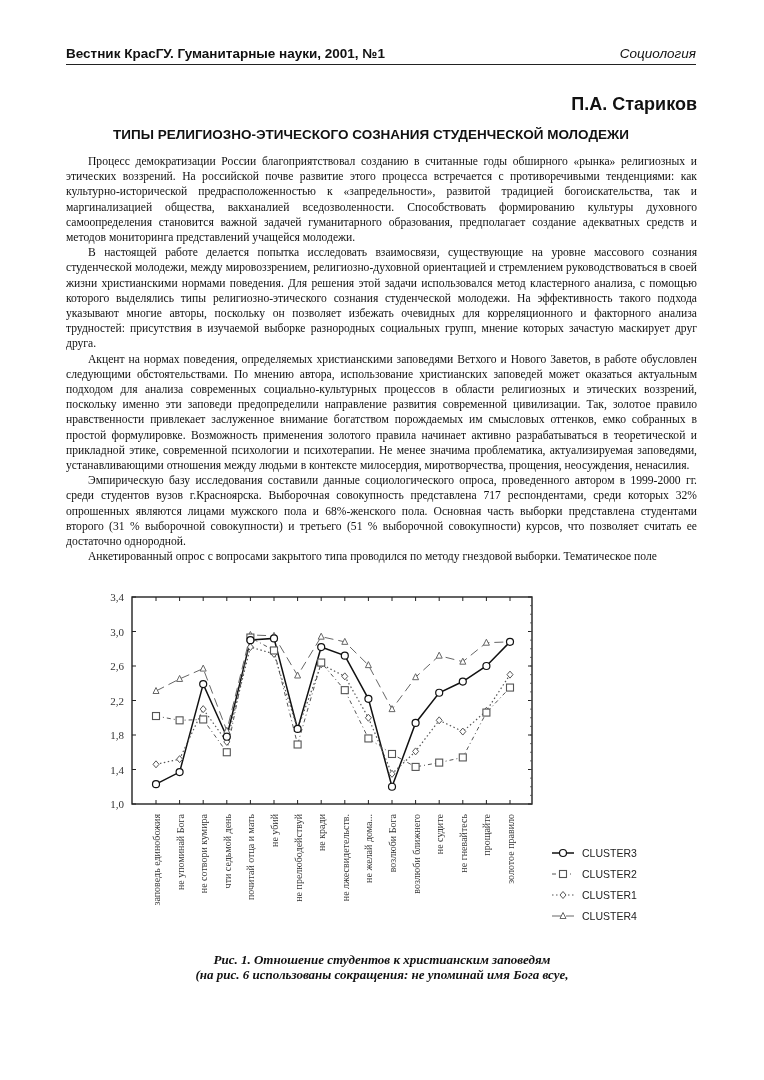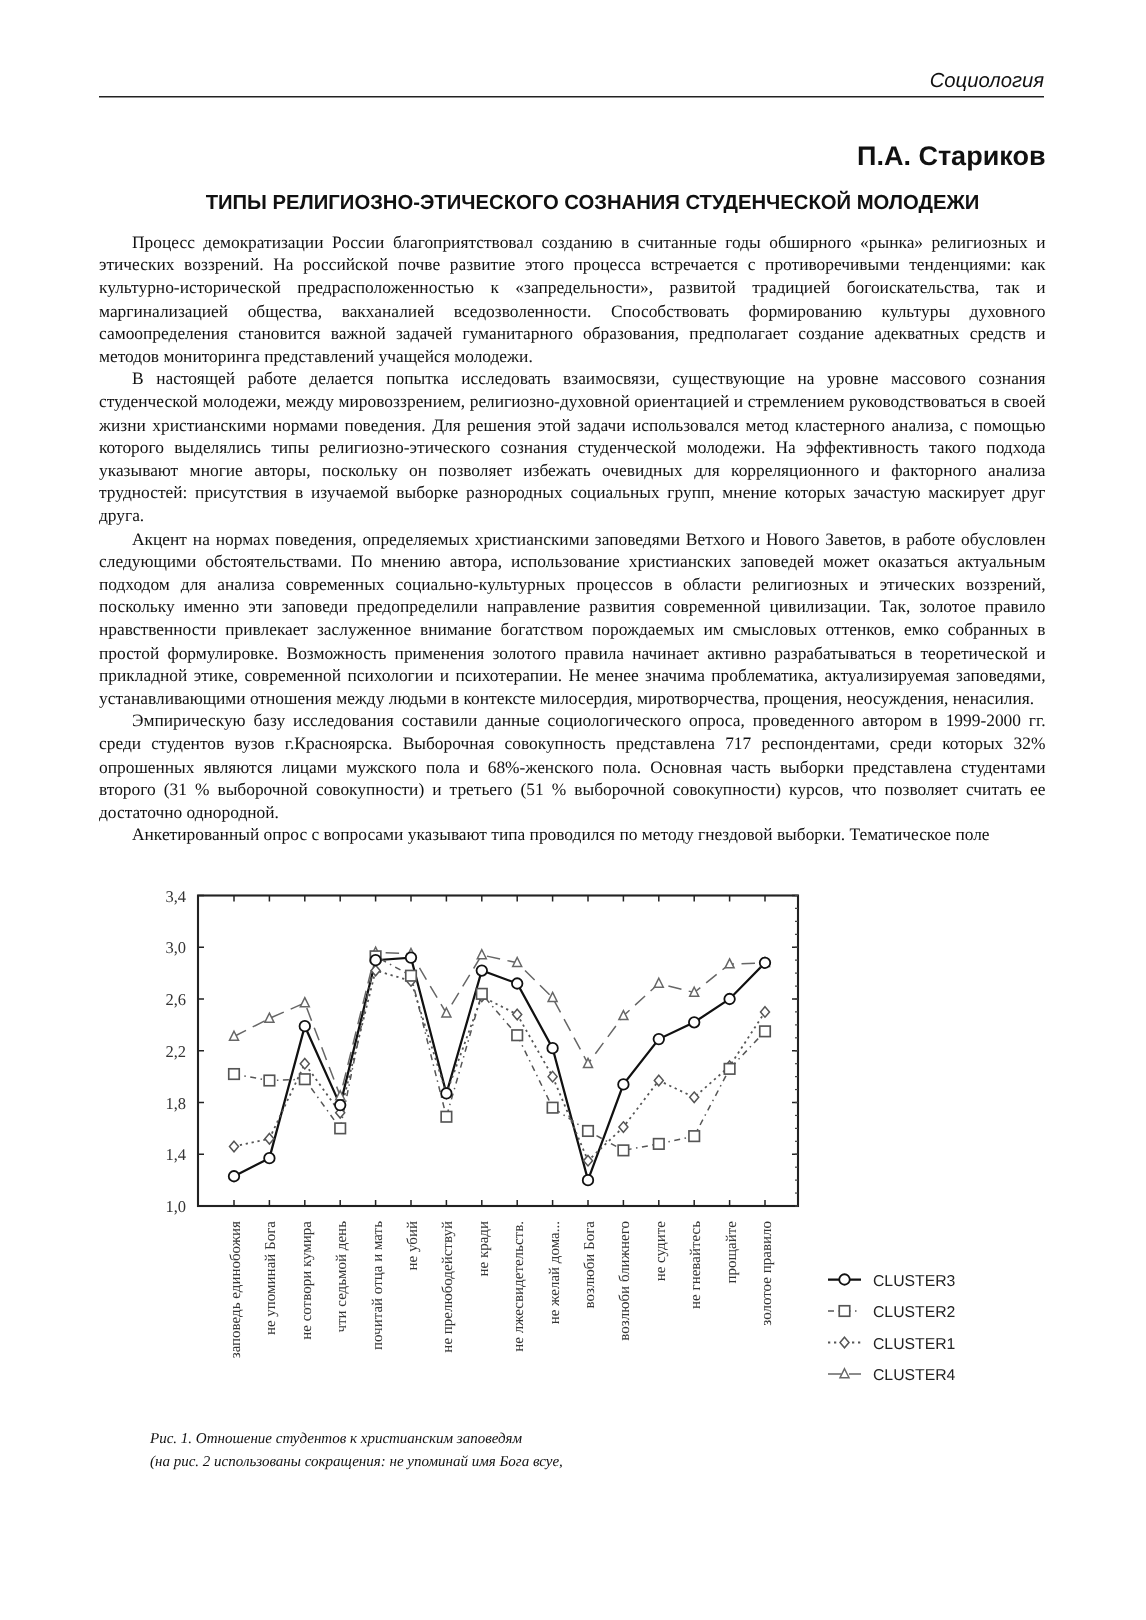--- a/index.html
+++ b/index.html
@@ -2,45 +2,46 @@
 <html><head>
 <meta charset="utf-8">
 <style>
   html, body { margin:0; padding:0; background:#ffffff; }
   body { width:764px; height:1080px; position:relative; overflow:hidden; color:#111; }
   .header { position:absolute; left:66px; top:44px; width:630px; height:20px; border-bottom:1px solid #222;
     font-family:"Liberation Sans", sans-serif; font-size:13.5px; font-weight:bold; }
   .header .journal { position:absolute; left:0; top:2px; }
   .header .section { position:absolute; right:0; top:2px; font-weight:normal; font-style:italic;text-align:right; }
   .author { position:absolute; right:67px; top:94px; font-family:"Liberation Sans", sans-serif; font-size:18px; font-weight:bold; }
-  .title { position:absolute; left:80px; width:630px; top:127px; text-align:center; font-family:"Liberation Sans", sans-serif; font-size:13.5px; font-weight:bold; }
+  .title { position:absolute; left:56px; width:630px; top:127px; text-align:center; font-family:"Liberation Sans", sans-serif; font-size:13.5px; font-weight:bold; }
   .body-text { position:absolute; left:66px; top:154px; width:631px; font-family:"Liberation Serif", serif; font-size:11.6px; line-height:15.2px; text-align:justify; }
   .body-text p { margin:0; text-indent:22px; }
   .chart { position:absolute; left:0; top:585px; width:764px; height:360px; }
-  .caption { position:absolute; left:100px; width:564px; top:952px; text-align:left; font-family:"Liberation Serif", serif; font-style:italic; font-weight:normal; font-size:10px; line-height:15px; }
+  .caption { position:absolute; left:100px; width:564px; top:952px; text-align:center; font-family:"Liberation Serif", serif; font-style:italic; font-weight:bold; font-size:13px; line-height:15px; }
   .caption div { margin:0; }
   svg text { font-family:"Liberation Serif", serif; }
   .legend-text { font-family:"Liberation Sans", sans-serif; font-size:10.5px; fill:#222; }
 </style>
 </head>
 <body>
 
 <div class="header">
+  <span class="journal">Вестник КрасГУ. Гуманитарные науки, 2001, №1</span>
   <span class="section">Социология</span>
 </div>
 
 <div class="author">П.А. Стариков</div>
 <div class="title">ТИПЫ РЕЛИГИОЗНО-ЭТИЧЕСКОГО СОЗНАНИЯ СТУДЕНЧЕСКОЙ МОЛОДЕЖИ</div>
 
 <div class="body-text">
   <p>Процесс демократизации России благоприятствовал созданию в считанные годы обширного «рынка» религиозных и этических воззрений. На российской почве развитие этого процесса встречается с противоречивыми тенденциями: как культурно-исторической предрасположенностью к «запредельности», развитой традицией богоискательства, так и маргинализацией общества, вакханалией вседозволенности. Способствовать формированию культуры духовного самоопределения становится важной задачей гуманитарного образования, предполагает создание адекватных средств и методов мониторинга представлений учащейся молодежи.</p>
   <p>В настоящей работе делается попытка исследовать взаимосвязи, существующие на уровне массового сознания студенческой молодежи, между мировоззрением, религиозно-духовной ориентацией и стремлением руководствоваться в своей жизни христианскими нормами поведения. Для решения этой задачи использовался метод кластерного анализа, с помощью которого выделялись типы религиозно-этического сознания студенческой молодежи. На эффективность такого подхода указывают многие авторы, поскольку он позволяет избежать очевидных для корреляционного и факторного анализа трудностей: присутствия в изучаемой выборке разнородных социальных групп, мнение которых зачастую маскирует друг друга.</p>
   <p>Акцент на нормах поведения, определяемых христианскими заповедями Ветхого и Нового Заветов, в работе обусловлен следующими обстоятельствами. По мнению автора, использование христианских заповедей может оказаться актуальным подходом для анализа современных социально-культурных процессов в области религиозных и этических воззрений, поскольку именно эти заповеди предопределили направление развития современной цивилизации. Так, золотое правило нравственности привлекает заслуженное внимание богатством порождаемых им смысловых оттенков, емко собранных в простой формулировке. Возможность применения золотого правила начинает активно разрабатываться в теоретической и прикладной этике, современной психологии и психотерапии. Не менее значима проблематика, актуализируемая заповедями, устанавливающими отношения между людьми в контексте милосердия, миротворчества, прощения, неосуждения, ненасилия.</p>
   <p>Эмпирическую базу исследования составили данные социологического опроса, проведенного автором в 1999-2000 гг. среди студентов вузов г.Красноярска. Выборочная совокупность представлена 717 респондентами, среди которых 32% опрошенных являются лицами мужского пола и 68%-женского пола. Основная часть выборки представлена студентами второго (31 % выборочной совокупности) и третьего (51 % выборочной совокупности) курсов, что позволяет считать ее достаточно однородной.</p>
-  <p style="text-align:left">Анкетированный опрос с вопросами указывают типа проводился по методу гнездовой выборки. Тематическое поле</p>
+  <p style="text-align:left">Анкетированный опрос с вопросами закрытого типа проводился по методу гнездовой выборки. Тематическое поле</p>
 </div>
 
 <div class="chart">
   <svg id="chart-svg" width="764" height="360" viewBox="0 0 764 360">
       <rect x="132" y="12" width="400" height="207" fill="none" stroke="#222" stroke-width="1.4"></rect>
       <line x1="132" y1="219" x2="136" y2="219" stroke="#222" stroke-width="1"></line>
       <line x1="532" y1="219" x2="528" y2="219" stroke="#222" stroke-width="1"></line>
       <text x="124" y="223" text-anchor="end" font-size="11" fill="#333">1,0</text>
       <line x1="132" y1="184.5" x2="136" y2="184.5" stroke="#222" stroke-width="1"></line>
       <line x1="532" y1="184.5" x2="528" y2="184.5" stroke="#222" stroke-width="1"></line>
@@ -211,14 +212,14 @@
       <polygon points="563,306.5 566,310 563,313.5 560,310" fill="#fff" stroke="#555" stroke-width="1"></polygon>
       <text x="582" y="314" class="legend-text">CLUSTER1</text>
       <line x1="552" y1="331" x2="574" y2="331" stroke="#666" stroke-width="1" stroke-dasharray="9,5"></line>
       <polygon points="563,327.5 566,333.5 560,333.5" fill="#fff" stroke="#666" stroke-width="1"></polygon>
       <text x="582" y="335" class="legend-text">CLUSTER4</text>
     </svg>
 </div>
 
 <div class="caption">
   <div>Рис. 1. Отношение студентов к христианским заповедям</div>
-  <div>(на рис. 2 использованы сокращения: не упоминай имя Бога всуе,</div>
+  <div>(на рис. 6 использованы сокращения: не упоминай имя Бога всуе,</div>
 </div>
 
 </body></html>

